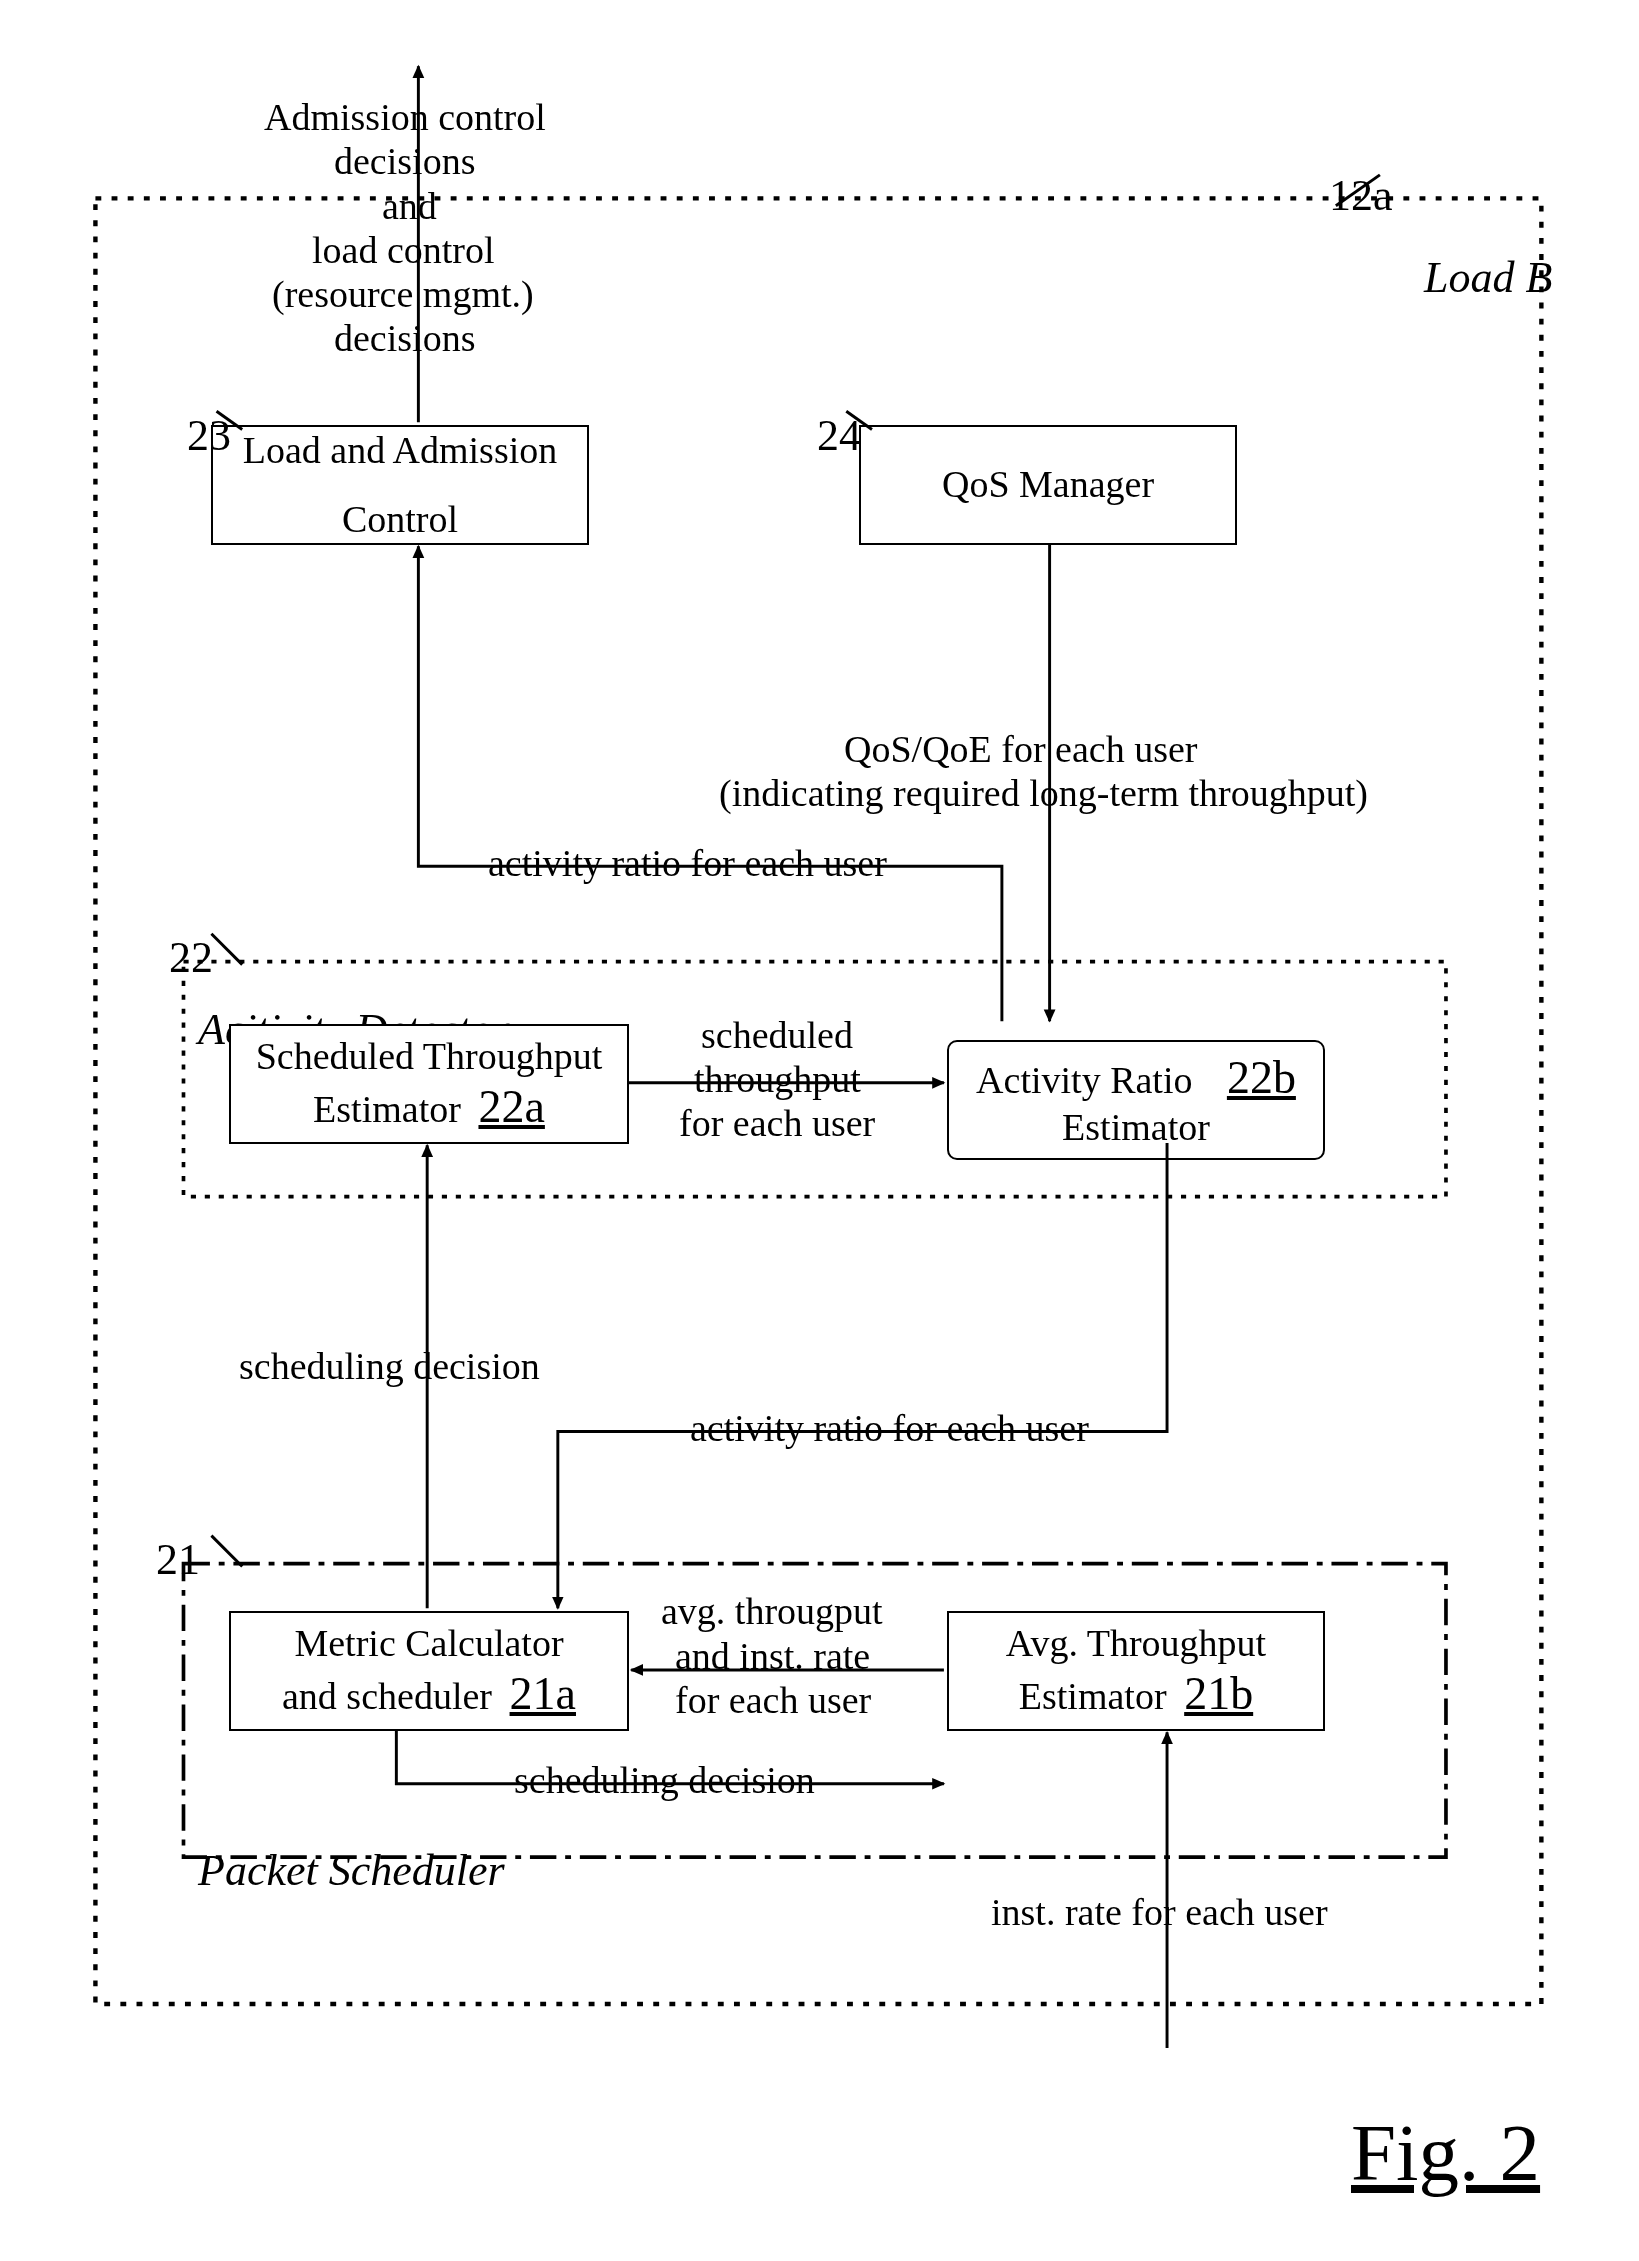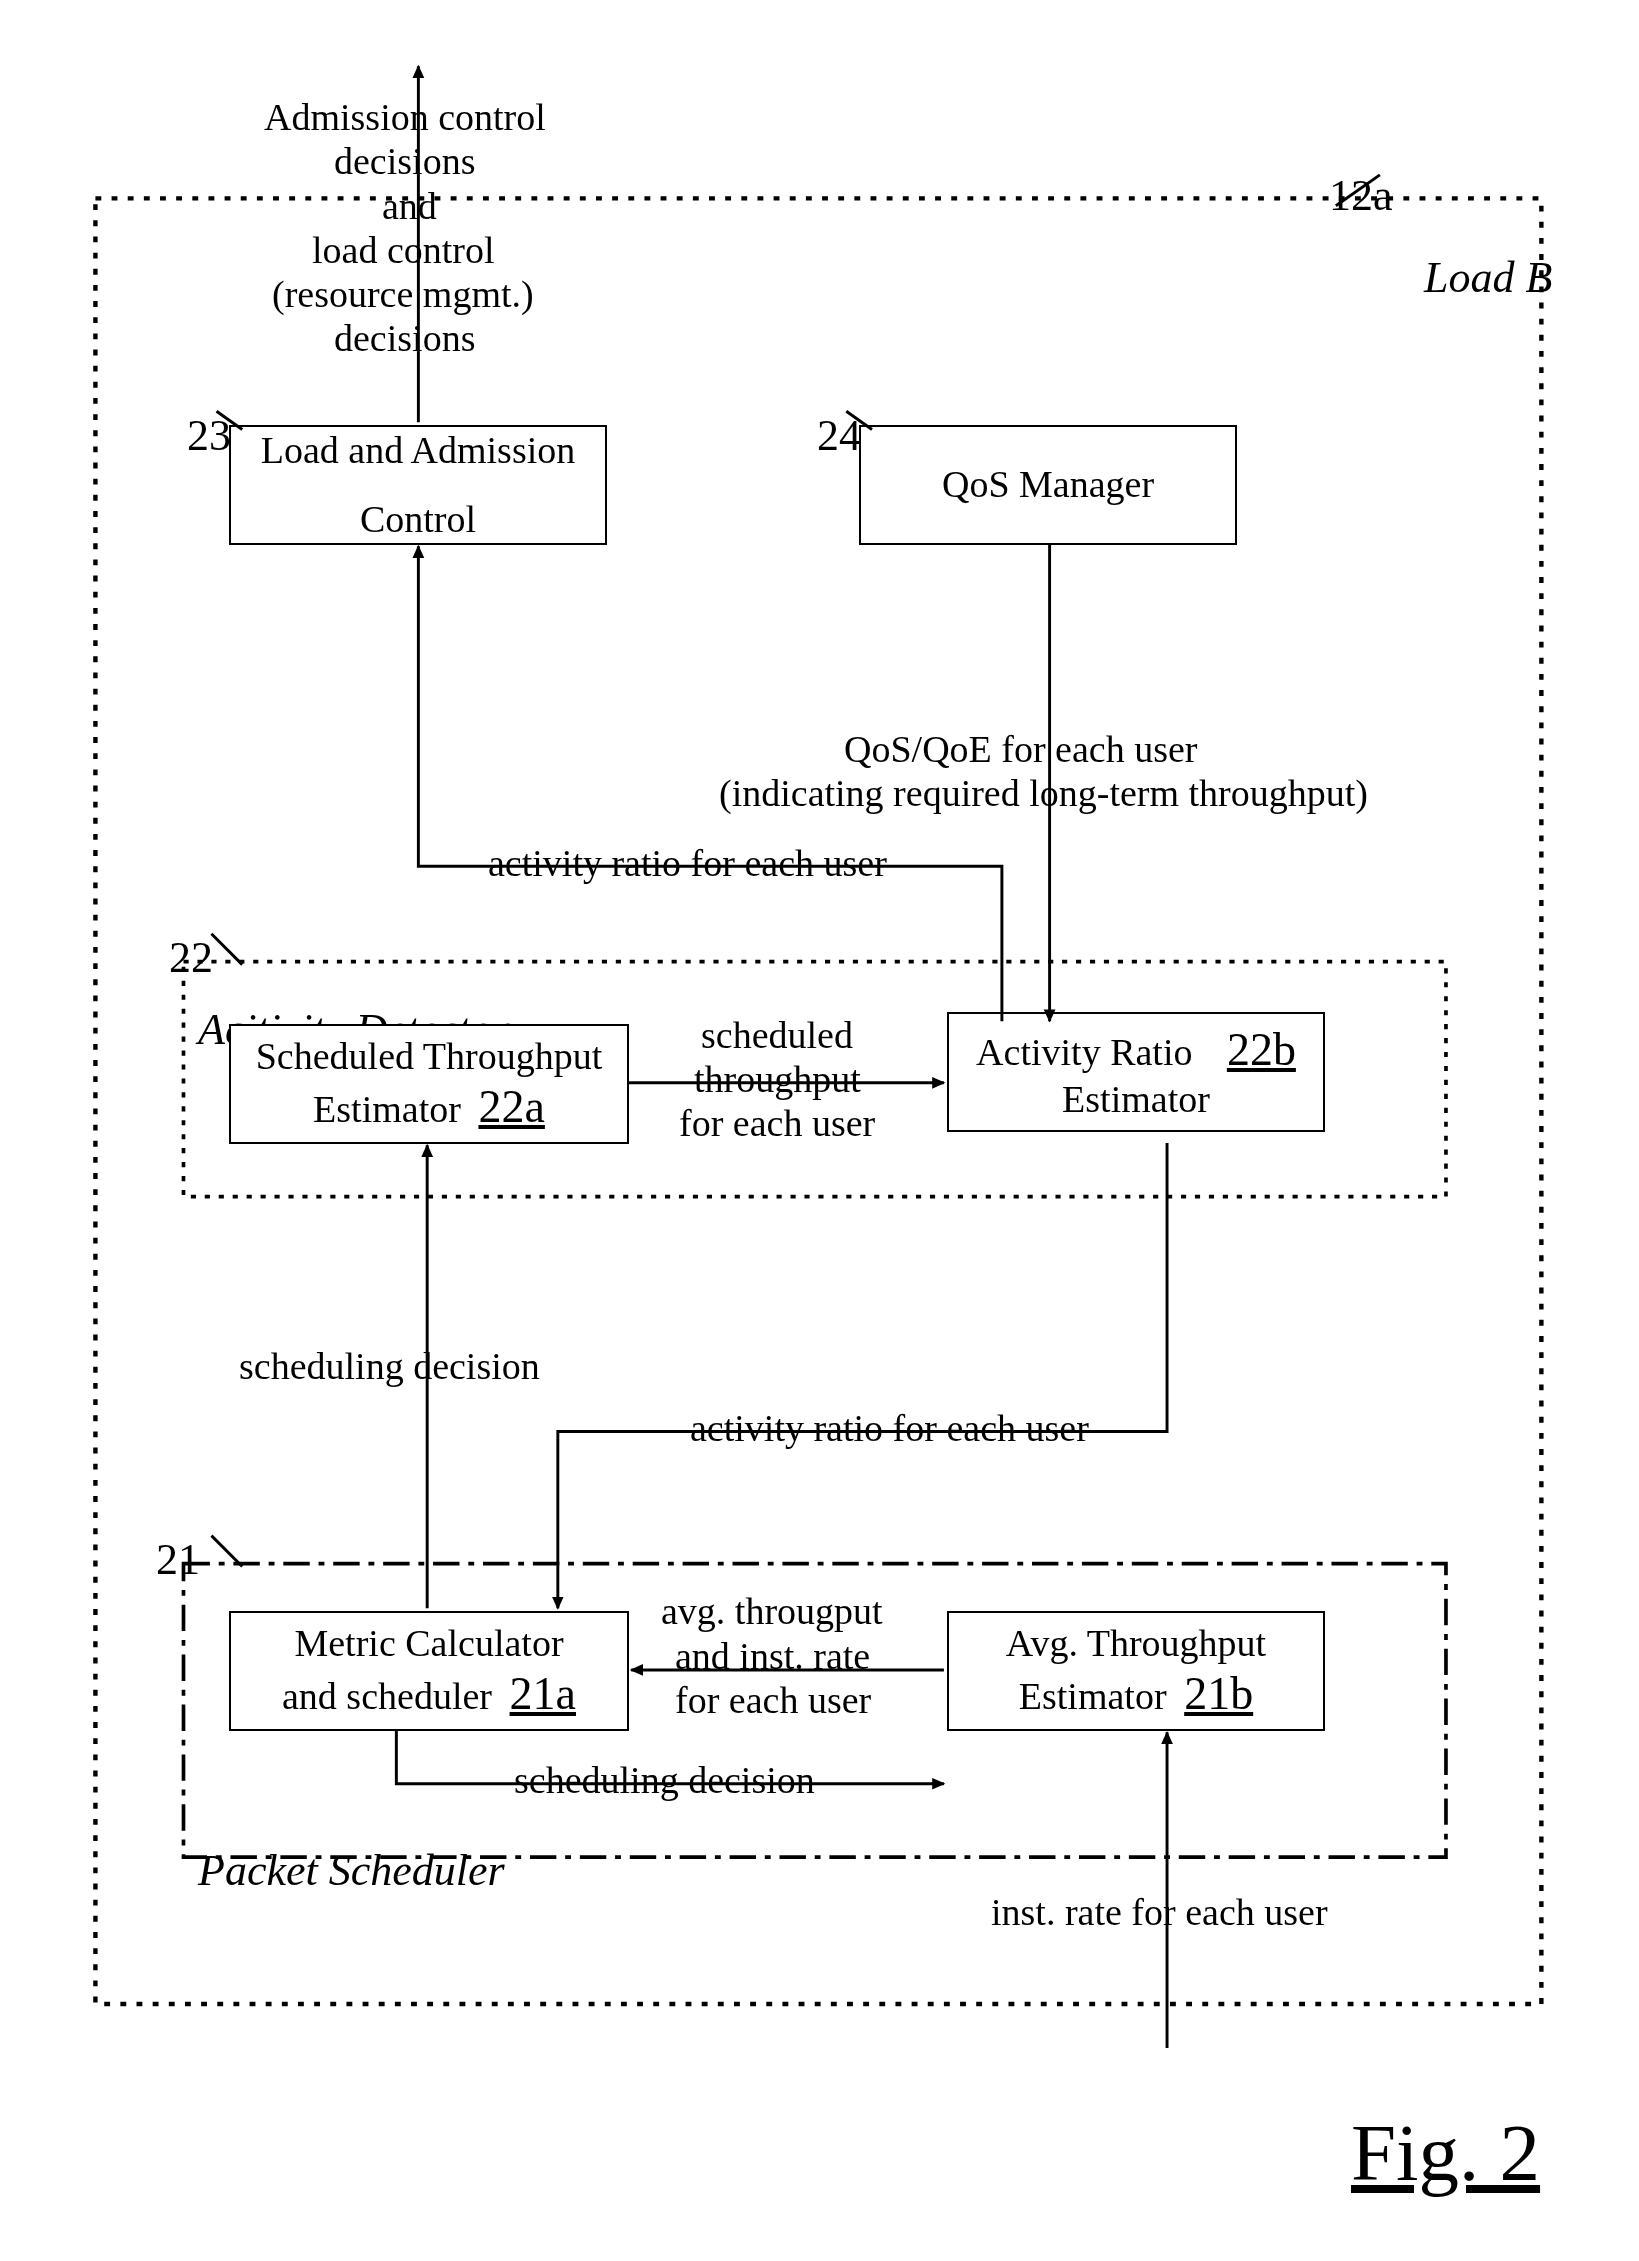--- a/index.html
+++ b/index.html
@@ -88,21 +88,21 @@
 
   <svg class="wire" width="1639" height="2261" viewBox="0 0 2233 3080">
     <rect x="250" y="2130" width="1720" height="400" fill="none" stroke="#000" stroke-width="5" stroke-dasharray="36 12 8 12"></rect>
   </svg>
   <div class="reflabel italic" style="left:198px; top:1809px;">Packet Scheduler</div>
   <div class="reflabel" style="left:156px; top:1498px;">21</div>
   <svg class="wire" width="1639" height="2261" viewBox="0 0 2233 3080">
     <line x1="288" y1="2092" x2="330" y2="2134" stroke="#000" stroke-width="4"></line>
   </svg>
 
-  <div class="box" style="left:229px; top:425px; width:374px; height:116px;gap:23px;">
+  <div class="box" style="left:211px; top:425px; width:374px; height:116px;gap:23px;">
     <div>Load and Admission</div>
     <div class="row">
       <span>Control</span>
     </div>
   </div>
   <div class="reflabel" style="left:187px; top:374px;">23</div>
   <svg class="wire" width="1639" height="2261" viewBox="0 0 2233 3080">
     <line x1="295" y1="560" x2="330" y2="585" stroke="#000" stroke-width="4"></line>
   </svg>
 
@@ -117,21 +117,21 @@
   </svg>
 
   <div class="box" style="left:229px; top:1024px; width:396px; height:116px;">
     <div>Scheduled Throughput</div>
     <div class="row">
       <span>Estimator</span>
       <span class="ref">22a</span>
     </div>
   </div>
 
-  <div class="box" style="left:947px; top:1012px; width:374px; height:116px;">
+  <div class="box" style="left:947px; top:1040px; width:374px; height:116px;border-radius:10px;">
     <div class="row" style="justify-content:space-around; width:90%;">
       <span>Activity Ratio</span>
       <span class="ref">22b</span>
     </div>
     <div>Estimator</div>
   </div>
 
   <div class="box" style="left:229px; top:1611px; width:396px; height:116px;">
     <div>Metric Calculator</div>
     <div class="row">

